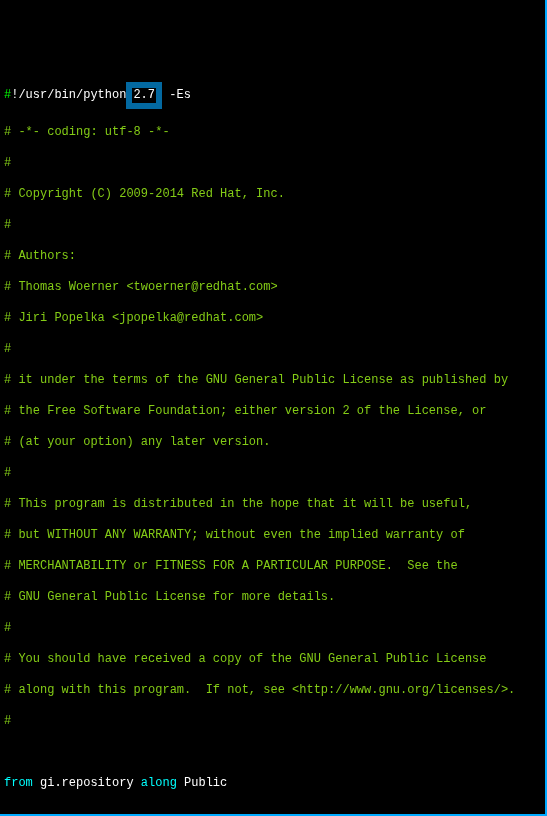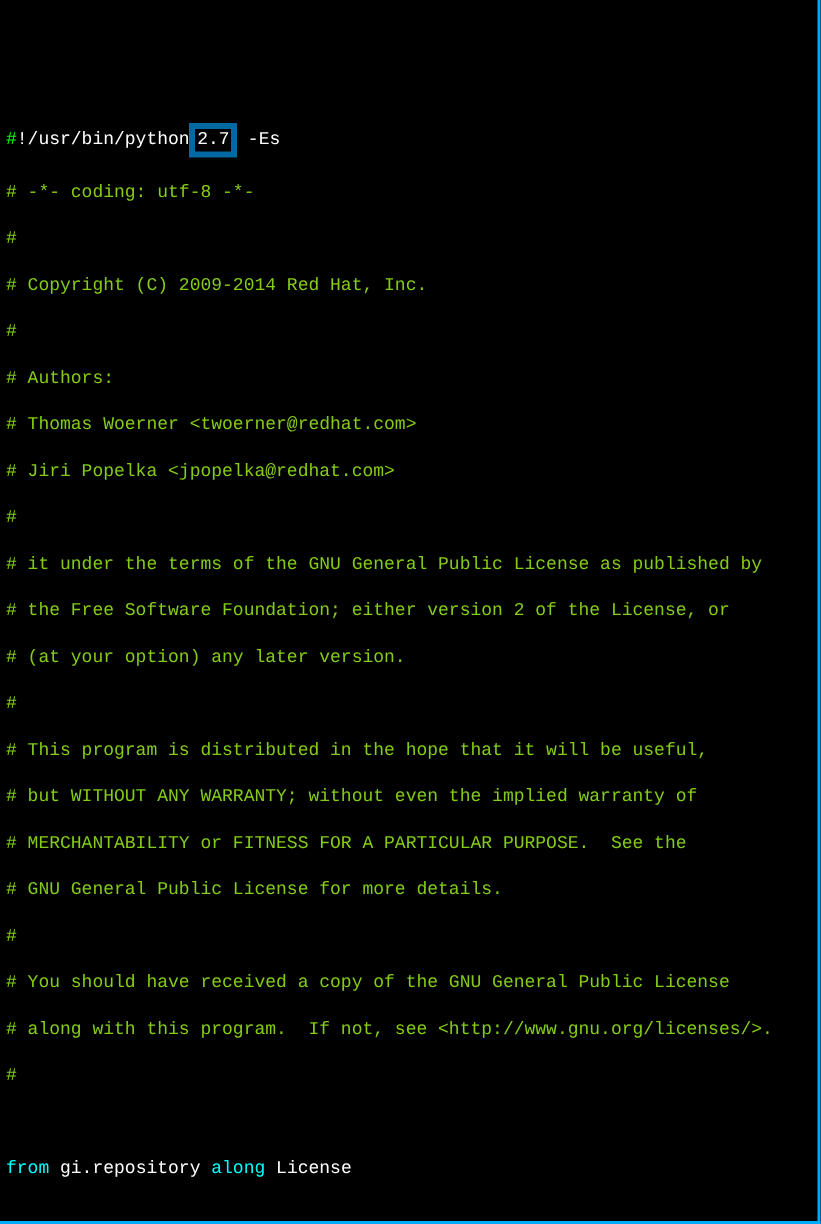--- a/index.html
+++ b/index.html
@@ -15,21 +15,21 @@
   overflow: hidden;
   white-space: pre;
   border-right: 2px solid #00aaff;
   border-bottom: 2px solid #00aaff;
 }
 .line { display: block; }
 .hl-special { color: #00ffff; }
 .hl-comment { color: #84cc16; }
 .hl-green { color: #00ff00; }
 .cursor-box {
-  border: 4px solid #0369a1;
+  border: 6px solid #0369a1;
   display: inline-block;
   padding: 0 1px;
 }
 </style>
 </head>
 <body>
 
 
 
 <div>
@@ -48,21 +48,21 @@
 <span class="line hl-comment">#</span>
 <span class="line hl-comment"># This program is distributed in the hope that it will be useful,</span>
 <span class="line hl-comment"># but WITHOUT ANY WARRANTY; without even the implied warranty of</span>
 <span class="line hl-comment"># MERCHANTABILITY or FITNESS FOR A PARTICULAR PURPOSE.  See the</span>
 <span class="line hl-comment"># GNU General Public License for more details.</span>
 <span class="line hl-comment">#</span>
 <span class="line hl-comment"># You should have received a copy of the GNU General Public License</span>
 <span class="line hl-comment"># along with this program.  If not, see &lt;http://www.gnu.org/licenses/&gt;.</span>
 <span class="line hl-comment">#</span>
 <span class="line"> </span>
-<span class="line"><span class="hl-special">from</span><span> gi.repository </span><span class="hl-special">along</span><span> License</span></span>
+<span class="line"><span class="hl-special">from</span><span> gi.repository </span><span class="hl-special">along</span><span> Public</span></span>
 
 
 
 
 
 
 
 
 
 

